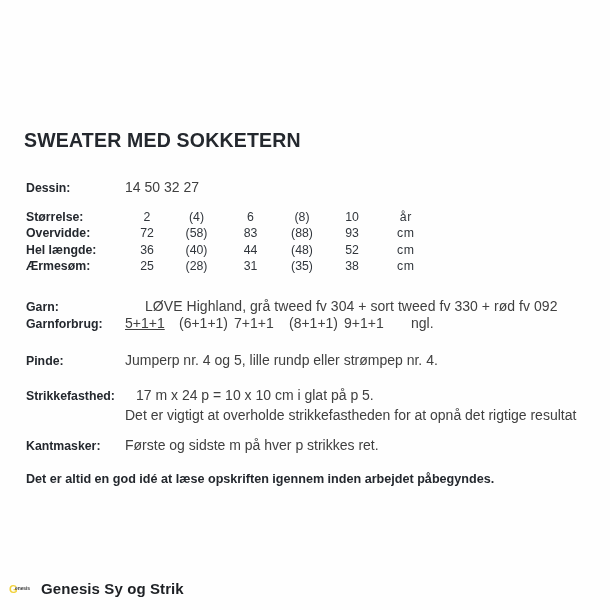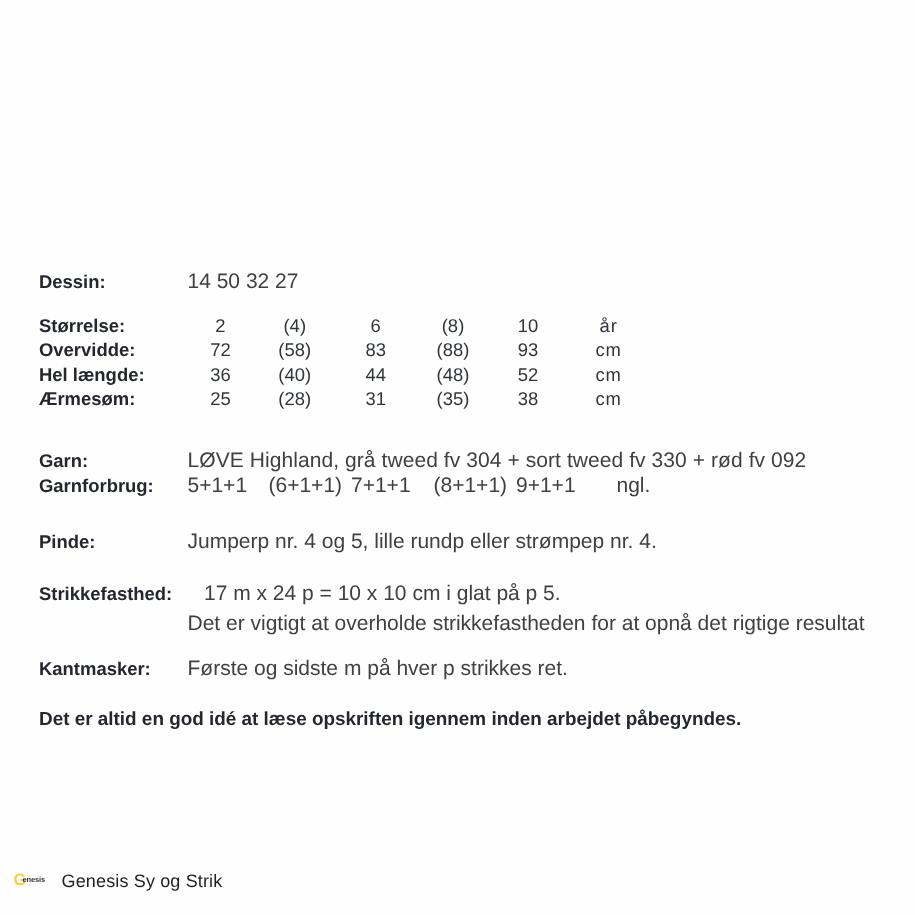--- a/index.html
+++ b/index.html
@@ -86,26 +86,26 @@
   .spec-table td.c3 { width: 53px; }
   .spec-table td.c4 { width: 50px; }
   .spec-table td.c5 { width: 50px; }
   .spec-table td.unit {
     text-align: center;
     padding-left: 20px;
     letter-spacing: 0.6px;
   }
 
   
-  .garn-row   { top: 298px; }
+  .garn-row   { top: 298px; gap: 20px; }
   .garn-row .val { letter-spacing: 0.05px; }
   .forbrug-row { top: 315px; }
   .forbrug-row .val { display: flex; }
   .forbrug-row .fcell { width: 55px; flex: 0 0 55px; }
-  .forbrug-row .fcell.w1 { width: 54px; flex: 0 0 54px; }
+  .forbrug-row .fcell.w1 { width: 54px; flex: 0 0 54px; text-decoration: underline; }
   .forbrug-row .funit { padding-left: 12px; }
 
   
   .pinde-row  { top: 352px; }
   .strik-row  { top: 387px; }
   .strik-row .val-stack { display: block; }
   .strik-row .val-stack .line2 { margin-top: 3.5px; }
   .kant-row   { top: 437px; }
 
   .note {
@@ -147,32 +147,33 @@
     left: 6px;
     top: 2.5px;
     font-size: 5px;
     line-height: 6px;
     font-weight: bold;
     letter-spacing: -0.1px;
     color: #3a3a3a;
   }
   .footer-name {
     margin-left: 10px;
-    font-size: 12px;
-    font-weight: normal;
+    font-size: 15px;
+    font-weight: bold;
     color: #1d2024;
     letter-spacing: 0.1px;
     white-space: nowrap;
   }
 </style>
 </head>
 <body>
 
 <div class="page">
 
+  <div class="doc-title">SWEATER MED SOKKETERN</div>
 
   <div class="row" style="top:179px;justify-content:center;">
     <span class="lbl">Dessin:</span>
     <span class="val">14 50 32 27</span>
   </div>
 
   <div class="spec-table">
     <table>
       <tbody>
         <tr>

